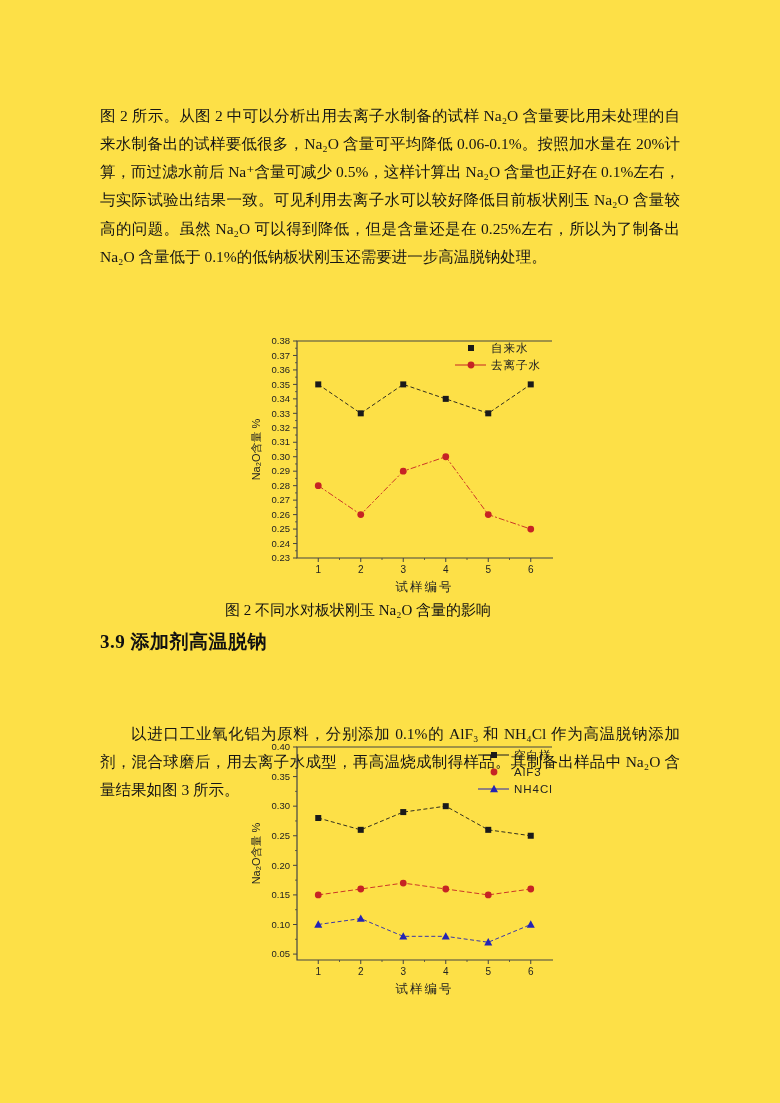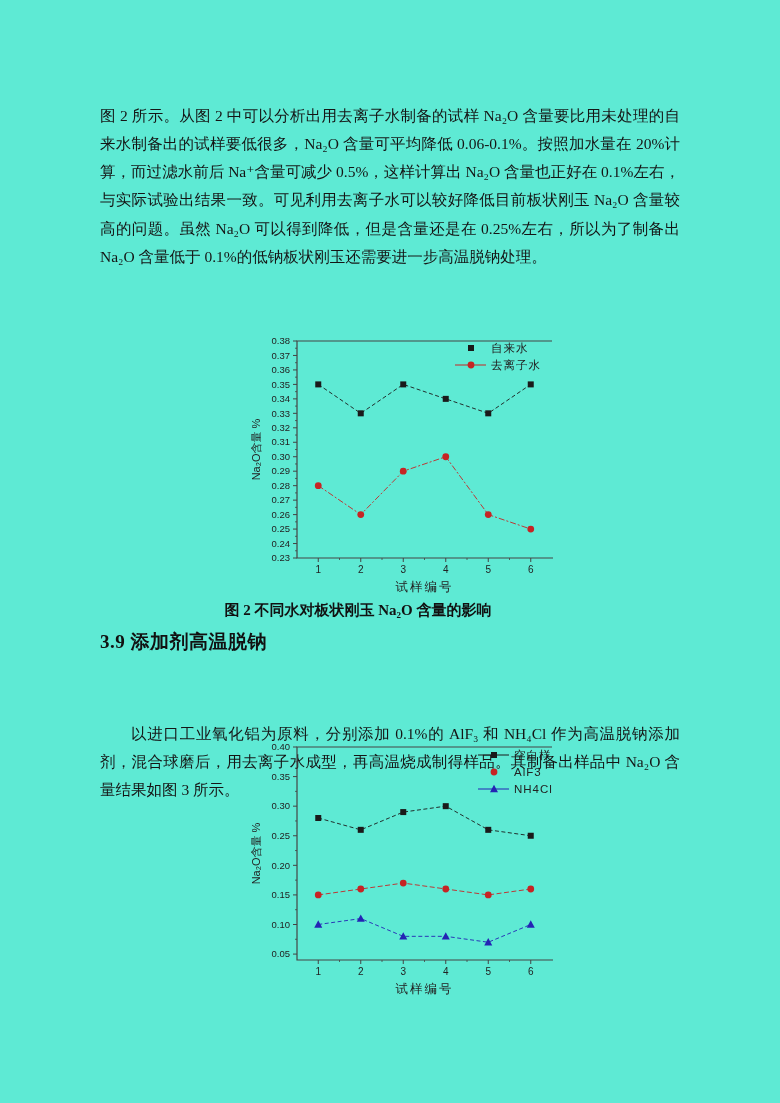--- a/index.html
+++ b/index.html
@@ -1,36 +1,36 @@
 <!DOCTYPE html>
 <html><head>
 <meta charset="utf-8">
 <style>
   html,body{margin:0;padding:0;background:#888;}
   .page{
     position:relative;
     width:780px;height:1103px;
     margin:0 auto;
-    background:#5eead4;
+    background:#fde047;
     font-family:"Liberation Serif","DejaVu Serif",serif;
     color:#151515;
     overflow:hidden;
   }
   .bodytext{
     position:absolute;
     left:100px;width:580px;
     font-size:15.5px;line-height:28.3px;
     text-align:justify;
     color:#151515;
   }
   .para1{top:86px;}
   .para2{top:704px;text-indent:2em;}
   .caption{
     position:absolute;left:0;top:601px;width:716px;
-    text-align:center;font-weight:bold;font-size:15px;color:#111;
+    text-align:center;font-weight:normal;font-size:15px;color:#111;
   }
   .heading{
     position:absolute;left:100px;top:629px;width:580px;
     font-weight:bold;font-size:19px;color:#111;
     letter-spacing:0.5px;
   }
   svg.chart{position:absolute;overflow:visible;}
   svg.chart text{font-family:"Liberation Sans","DejaVu Sans",sans-serif;fill:#222;}
 </style>
 </head>

